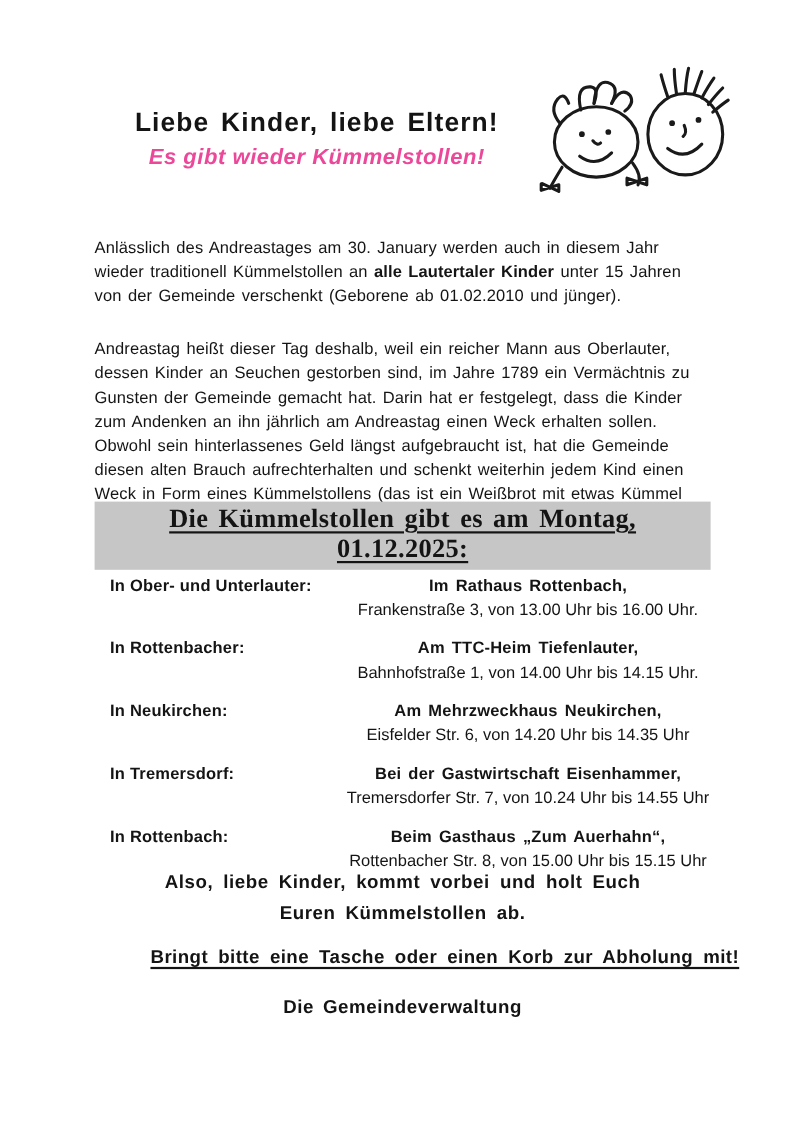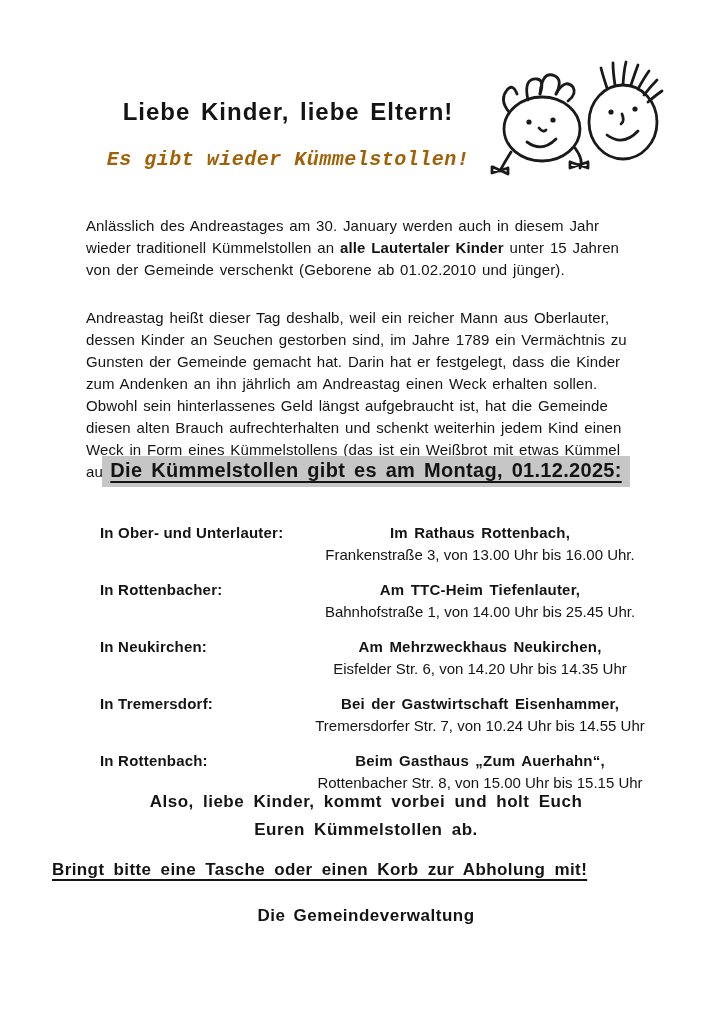--- a/index.html
+++ b/index.html
@@ -1,48 +1,48 @@
 <!DOCTYPE html>
 <html lang="de"><head>
 <meta charset="utf-8">
 <style>
   html,body{margin:0;padding:0;background:#ffffff;}
   body{font-family:"Liberation Sans",sans-serif;color:#141414;}
   .sheet{position:relative;width:724px;height:1024px;background:#ffffff;overflow:hidden;}
 
   .title{position:absolute;left:86px;top:98px;width:404px;text-align:center;
          font-size:24px;font-weight:700;letter-spacing:1px;word-spacing:3px;}
-  .subtitle{position:absolute;left:86px;top:148px;width:404px;text-align:center;
-         font-family:Liberation Mono, monospace;font-style:italic;font-weight:700;
-         font-size:20px;color:#a16207;letter-spacing:0.5px;}
+  .subtitle{position:absolute;left:86px;top:132px;width:404px;text-align:center;
+         font-family:Liberation Sans, sans-serif;font-style:italic;font-weight:700;
+         font-size:20px;color:#ec4899;letter-spacing:0.5px;}
 
   .illustration{position:absolute;left:485px;top:50px;width:184px;height:138px;}
   .illustration svg{display:block;width:100%;height:100%;}
 
   .para{position:absolute;left:86px;width:558px;font-size:15px;line-height:22px;
         letter-spacing:0.1px;word-spacing:1.5px;}
   .p1{top:200px;}
   .p2{top:292px;}
   .b{font-weight:700;}
 
   .heading-wrap{position:absolute;left:86px;top:456px;width:560px;text-align:center;}
-  .heading{display:inline-block;background:#c6c6c6;font-size:20px;font-weight:700;
+  .heading{display:inline-block;background:#c6c6c6;font-size:24px;font-weight:700;
         padding:3px 8px 5px;letter-spacing:0.3px;word-spacing:3px;
-        text-decoration:underline;text-decoration-thickness:2px;text-underline-offset:4px;}
+        text-decoration:underline;text-decoration-thickness:2px;text-underline-offset:4px;font-family:Liberation Serif, serif;}
 
   .schedule{position:absolute;left:86px;top:522px;width:560px;margin-left:14px;}
   .row{display:flex;margin-bottom:13px;}
   .row-label{width:200px;flex-shrink:0;font-weight:700;font-size:15px;line-height:22px;
         letter-spacing:0.2px;}
   .row-right{flex:1;text-align:center;font-size:15px;line-height:22px;}
   .venue{font-weight:700;letter-spacing:0.2px;word-spacing:2px;}
 
   .closing{position:absolute;left:86px;top:788px;width:560px;text-align:center;
         font-size:17px;font-weight:700;line-height:28px;letter-spacing:0.5px;word-spacing:4px;}
-  .bring{position:absolute;left:52px;top:860px;width:620px;text-align:left;
+  .bring{position:absolute;left:52px;top:860px;width:620px;text-align:right;
         font-size:17px;font-weight:700;letter-spacing:0.4px;word-spacing:4px;}
   .bring .u{text-decoration:underline;text-decoration-thickness:2px;text-underline-offset:4px;}
   .signature{position:absolute;left:86px;top:906px;width:560px;text-align:center;
         font-size:17px;font-weight:700;letter-spacing:0.5px;word-spacing:3px;}
 
   .sketch{stroke:#1a1a1a;fill:none;stroke-width:2.8;stroke-linecap:round;stroke-linejoin:round;}
   .dot{fill:#1a1a1a;stroke:none;}
 </style>
 </head>
 <body>
@@ -104,21 +104,21 @@
       <div class="row-right">
         <div class="venue">Im Rathaus Rottenbach,</div>
         <div class="details">Frankenstraße 3, von 13.00 Uhr bis 16.00 Uhr.</div>
       </div>
     </div>
 
     <div class="row">
       <div class="row-label">In Rottenbacher:</div>
       <div class="row-right">
         <div class="venue">Am TTC-Heim Tiefenlauter,</div>
-        <div class="details">Bahnhofstraße 1, von 14.00 Uhr bis 25.45 Uhr.</div>
+        <div class="details">Bahnhofstraße 1, von 14.00 Uhr bis 14.15 Uhr.</div>
       </div>
     </div>
 
     <div class="row">
       <div class="row-label">In Neukirchen:</div>
       <div class="row-right">
         <div class="venue">Am Mehrzweckhaus Neukirchen,</div>
         <div class="details">Eisfelder Str. 6, von 14.20 Uhr bis 14.35 Uhr</div>
       </div>
     </div>

